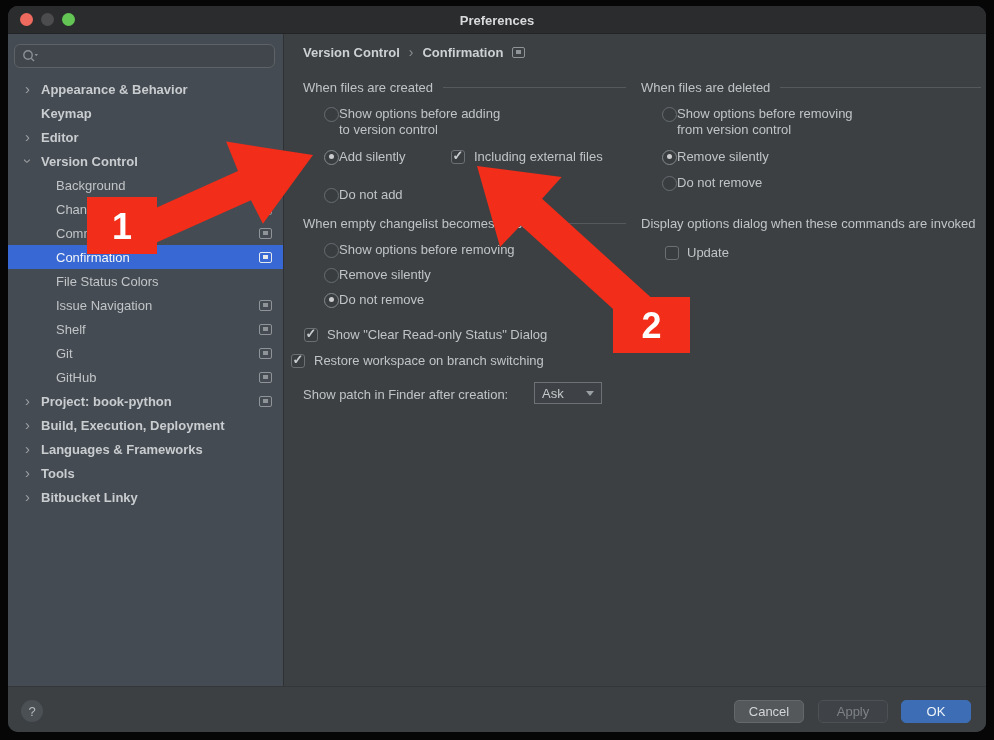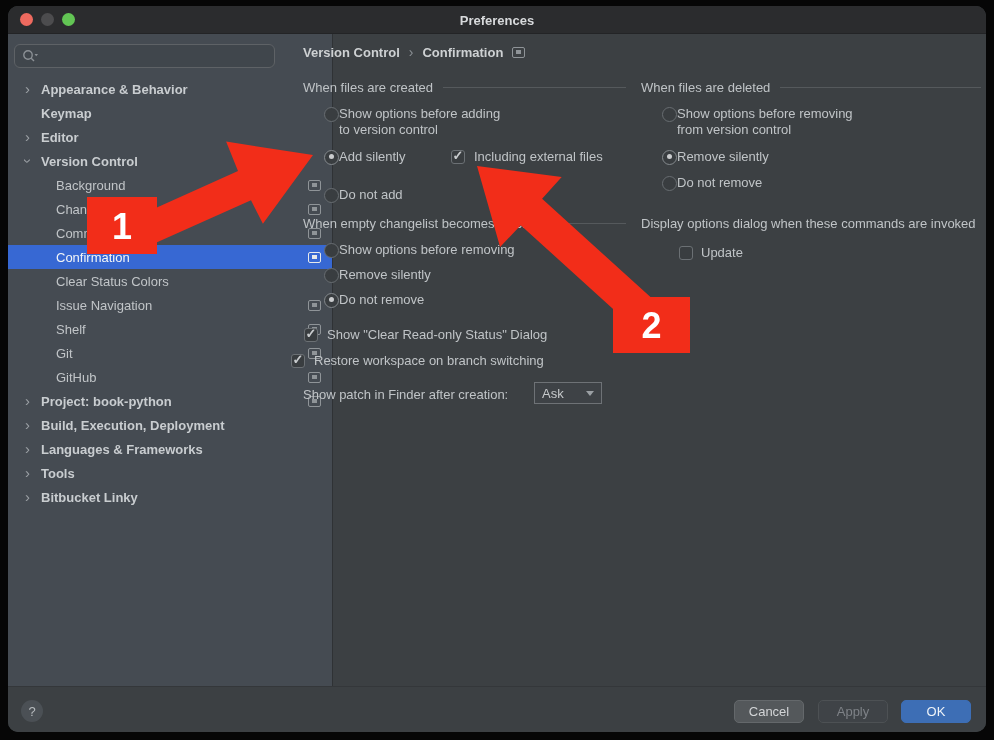--- a/index.html
+++ b/index.html
@@ -30,21 +30,21 @@
   .light.red { background:#ee6a5f; }
   .light.gray { background:#4c4c4e; }
   .light.green { background:#62c554; }
 
   .content {
     position:absolute; left:0; top:28px; right:0; bottom:0;
   }
 
   
   .sidebar {
-    position:absolute; left:0; top:0; width:325px; bottom:46px;
+    position:absolute; left:0; top:0; width:276px; bottom:46px;
     background:#454b52; border-right:1px solid #2f3235;
   }
   .searchbox {
     position:absolute; left:6px; top:10px; width:261px; height:24px;
     background:#40464c; border:1px solid #5e6266; border-radius:6px;
     display:flex; align-items:center; padding-left:6px; gap:2px;
   }
   .tree { position:absolute; top:43px; left:0; right:0; }
   .row {
     display:flex; align-items:center; height:24px;
@@ -202,21 +202,21 @@
         </div>
         <div class="row t2">
           <span>Commit</span>
           <span class="scr icon-right"></span>
         </div>
         <div class="row t2 sel-row">
           <span>Confirmation</span>
           <span class="scr icon-right"></span>
         </div>
         <div class="row t2">
-          <span>Clear Status Colors</span>
+          <span>File Status Colors</span>
         </div>
         <div class="row t2">
           <span>Issue Navigation</span>
           <span class="scr icon-right"></span>
         </div>
         <div class="row t2">
           <span>Shelf</span>
           <span class="scr icon-right"></span>
         </div>
         <div class="row t2">
@@ -316,21 +316,21 @@
       <div class="opt-row" style="left:377px; top:115px;">
         <span class="radio sel"></span>
         <span>Remove silently</span>
       </div>
       <div class="opt-row" style="left:377px; top:141px;">
         <span class="radio"></span>
         <span>Do not remove</span>
       </div>
 
       <div class="plain-label" style="left:356px; top:182px; width:346px; overflow:hidden;">Display options dialog when these commands are invoked</div>
-      <div class="cb-row" style="left:394px; top:211px;gap:8px;">
+      <div class="cb-row" style="left:380px; top:211px;gap:8px;">
         <span class="cb"></span>
         <span>Update</span>
       </div>
     </main>
 
     <div class="footer">
       <div class="help">?</div>
       <div class="btn cancel">Cancel</div>
       <div class="btn apply">Apply</div>
       <div class="btn ok">OK</div>

